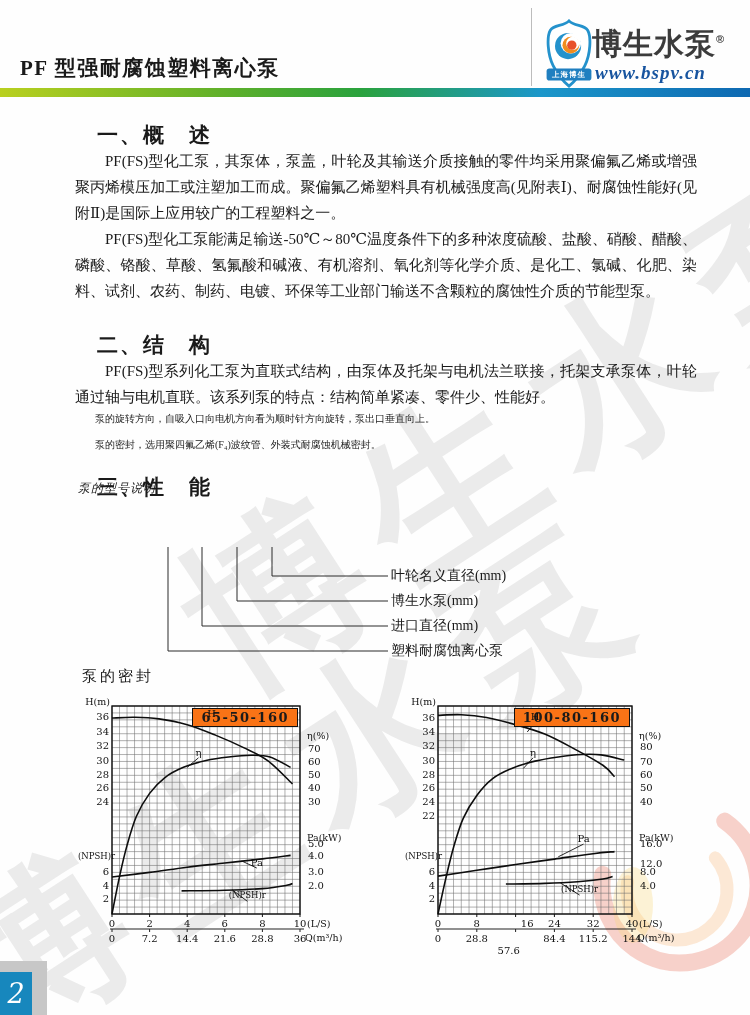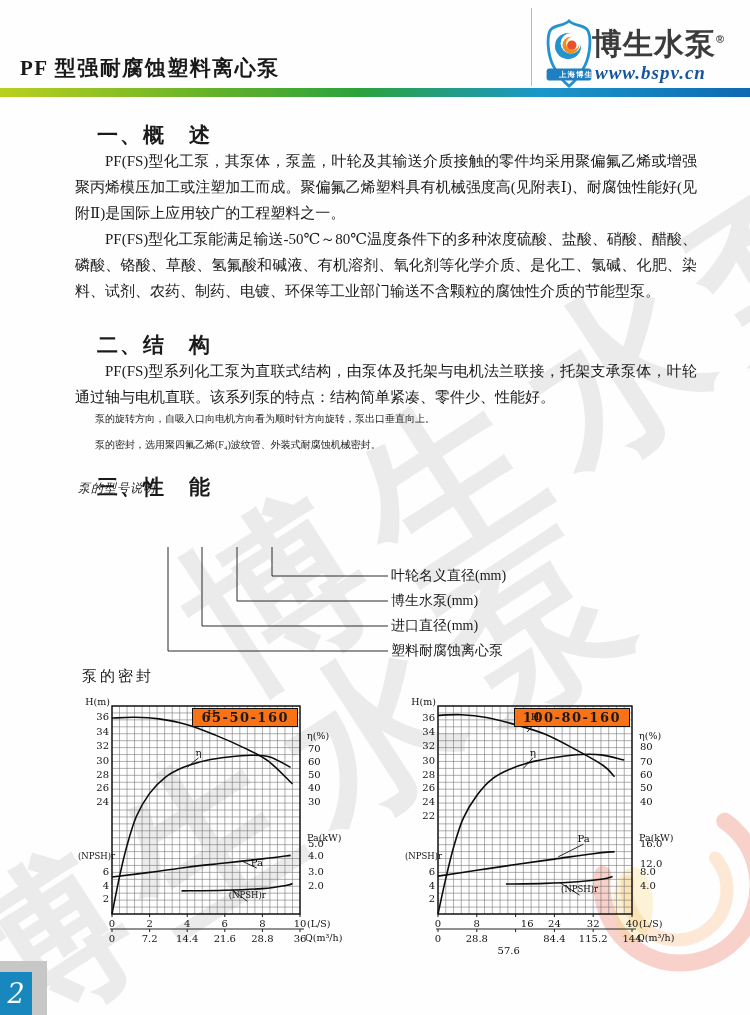--- a/index.html
+++ b/index.html
@@ -7,21 +7,21 @@
         font-family:"Liberation Serif","DejaVu Serif",serif;color:#1a1a1a;}
   
   .doc-title{position:absolute;left:20px;top:54px;font-size:21px;font-weight:bold;letter-spacing:1.5px;}
   .hdr-divider{position:absolute;left:531px;top:8px;width:1px;height:78px;background:#bcbcbc;}
   .brand-cn{position:absolute;left:592px;top:24px;font-size:30px;font-weight:bold;color:#3b3b3b;
             font-family:"Liberation Sans",sans-serif;letter-spacing:1px;white-space:nowrap;}
   .reg{font-size:11px;vertical-align:super;font-weight:bold;}
   .brand-url{position:absolute;left:595px;top:62px;font-size:19px;font-weight:bold;font-style:italic;
              color:#17549f;letter-spacing:1px;}
   .shield{position:absolute;left:541px;top:19px;}
-  .shield-banner-text{position:absolute;left:559px;top:70px;width:55px;font-size:7.5px;
+  .shield-banner-text{position:absolute;left:546px;top:70px;width:46px;text-align:center;font-size:7.5px;
              color:#fff;font-family:"Liberation Sans",sans-serif;font-weight:bold;letter-spacing:1px;}
   .grad-bar{position:absolute;left:0;top:88px;width:750px;height:9px;
             background:linear-gradient(90deg,#b9d01f,#5fb02a 30%,#2aa23d 48%,#1b97ca 72%,#0e69b2);}
   
   .sec-h{position:absolute;left:97px;font-size:21px;font-weight:bold;letter-spacing:2px;}
   .para{position:absolute;left:75px;width:622px;font-size:15px;line-height:25.8px;text-align:justify;text-indent:2em;}
   .line1{position:absolute;left:75px;width:622px;font-size:10px;text-indent:2em;white-space:nowrap;}
   .model-label{position:absolute;left:78px;top:480px;font-size:12px;letter-spacing:1px;font-style:italic;}
   .model{position:absolute;left:151px;top:523px;font-size:16px;font-weight:bold;letter-spacing:1px;white-space:nowrap;}
   .model .u{border-bottom:1.3px solid #222;padding:0 3px 1px;}

